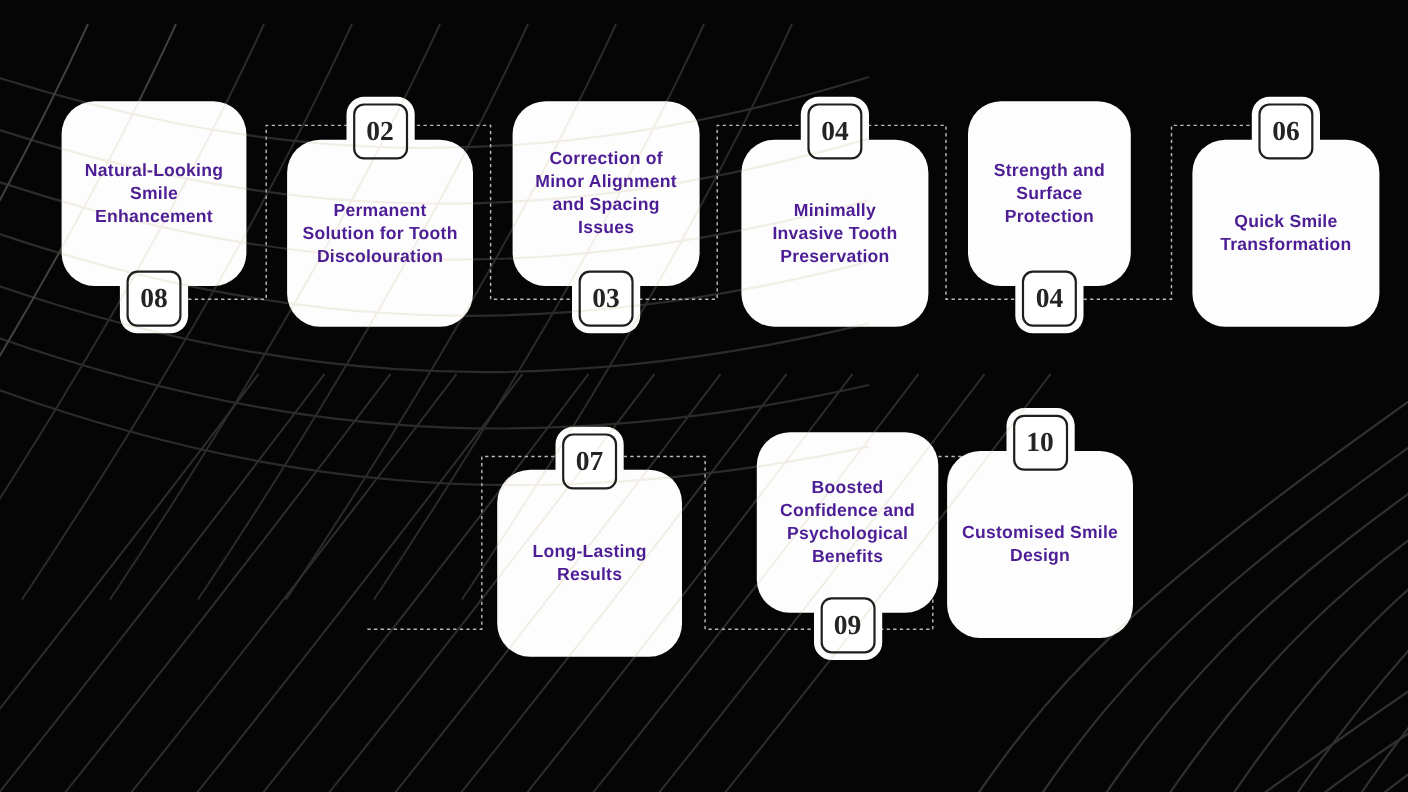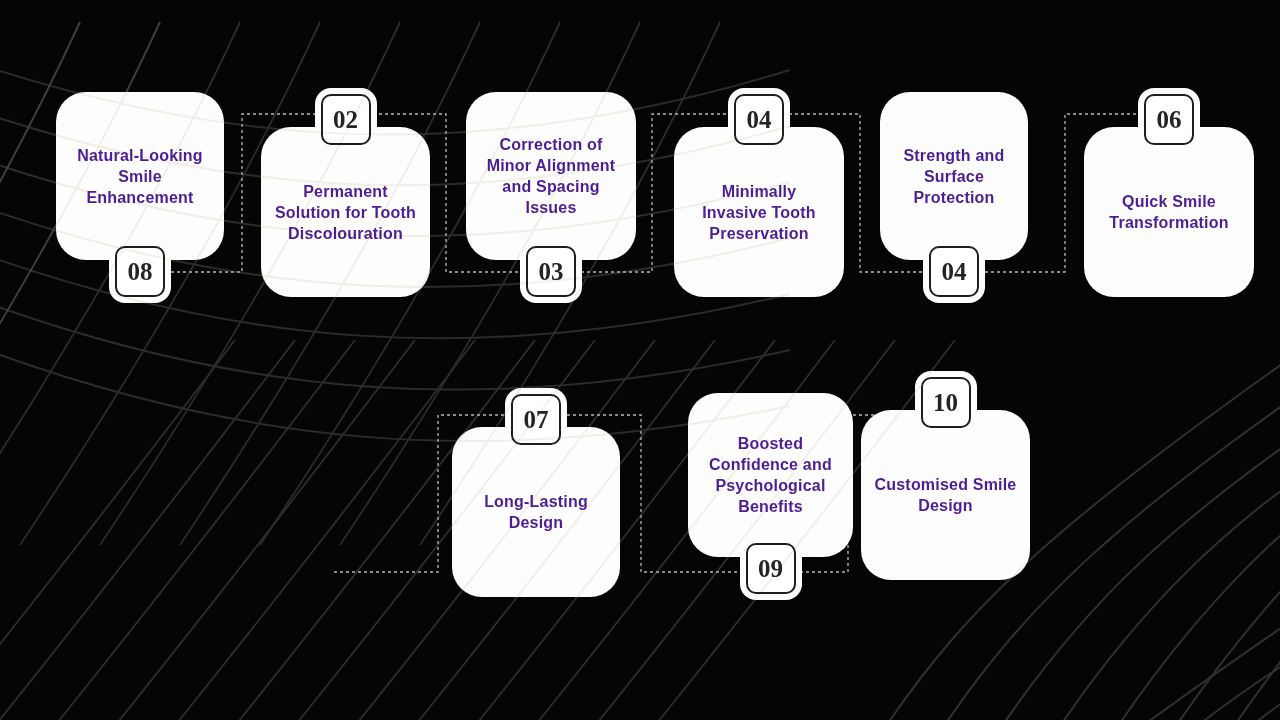--- a/index.html
+++ b/index.html
@@ -156,21 +156,21 @@
 
     <div class="card c5">
       <div class="label">Quick Smile Transformation</div>
       <div class="badge badge-top">
         <span>06</span>
       </div>
     </div>
 
 
     <div class="card c7">
-      <div class="label">Long-Lasting Design</div>
+      <div class="label">Long-Lasting Results</div>
       <div class="badge badge-top">
         <span>07</span>
       </div>
     </div>
 
     <div class="card c8">
       <div class="label">Boosted Confidence and Psychological Benefits</div>
       <div class="badge badge-bottom">
         <span>09</span>
       </div>

